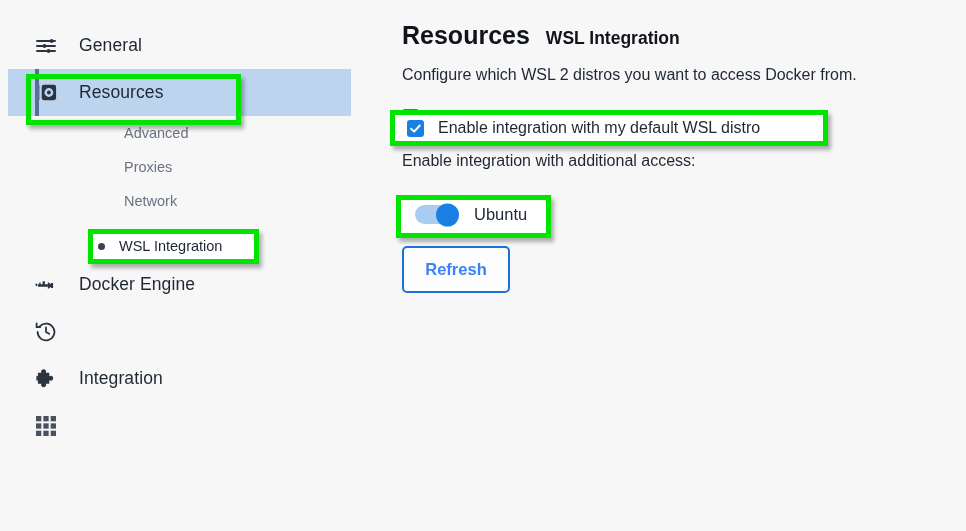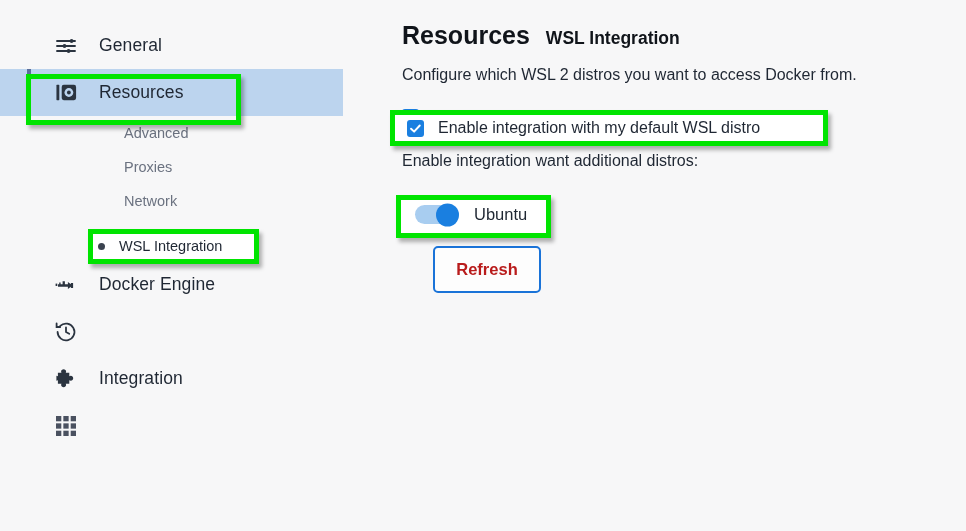--- a/index.html
+++ b/index.html
@@ -29,22 +29,23 @@
     background: #f7f7f8;
     position: relative;
     padding-top: 22px;
     box-sizing: border-box;
   }
   .nav-item {
     position: relative;
     height: 47px;
     display: flex;
     align-items: center;
-    padding-left: 53px;
-    box-sizing: border-box;
+    padding-left: 25px;
+    box-sizing: border-box;
+    margin-left: 8px;
   }
   .nav-item.selected {
     width: 343px;
     background: #bcd4ee;
   }
   .nav-item.selected::before {
     content: "";
     position: absolute;
     left: 27px;
     top: 0;
@@ -189,26 +190,25 @@
     display: inline-flex;
     align-items: center;
     justify-content: center;
     min-width: 108px;
     height: 47px;
     padding: 0 18px;
     box-sizing: border-box;
     border: 2px solid #1a73d8;
     border-radius: 5px;
     background: #fdfdfd;
-    color: #b91c1c;
+    color: #3b82f6;
     font-size: 16.5px;
     font-weight: bold;
     font-family: "Liberation Sans", sans-serif;
     cursor: pointer;
-    margin-left: 31px;
   }
 
   
   .hl {
     position: absolute;
     border: 5px solid #00e400;
     background: transparent;
     box-sizing: border-box;
     box-shadow: 3px 4px 4px rgba(0,0,0,0.30);
     pointer-events: none;
@@ -330,21 +330,21 @@
 
     <div class="check-row">
       <span class="checkbox">
         <svg width="13" height="13" viewBox="0 0 14 14" fill="none" stroke="#ffffff" stroke-width="2.1" stroke-linecap="round" stroke-linejoin="round">
           <polyline points="2.2,7.3 5.5,10.4 11.6,3.8"></polyline>
         </svg>
       </span>
       <span class="check-label">Enable integration with my default WSL distro</span>
     </div>
 
-    <div class="sub-desc">Enable integration want additional distros:</div>
+    <div class="sub-desc">Enable integration with additional access:</div>
 
     <div class="toggle-row">
       <span class="switch">
         <span class="knob"></span>
       </span>
       <span class="toggle-label">Ubuntu</span>
     </div>
 
     <button class="refresh-btn">Refresh</button>
   </div>

